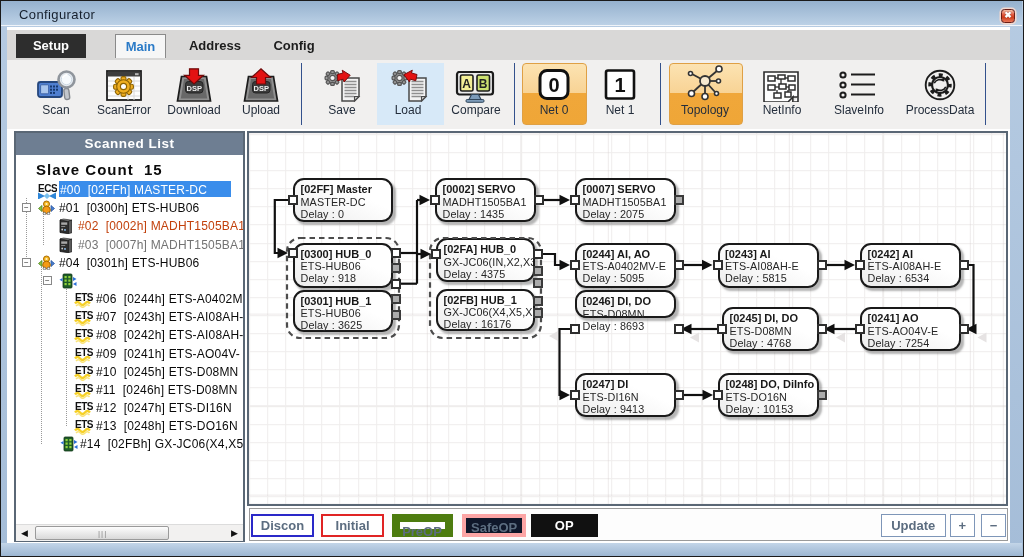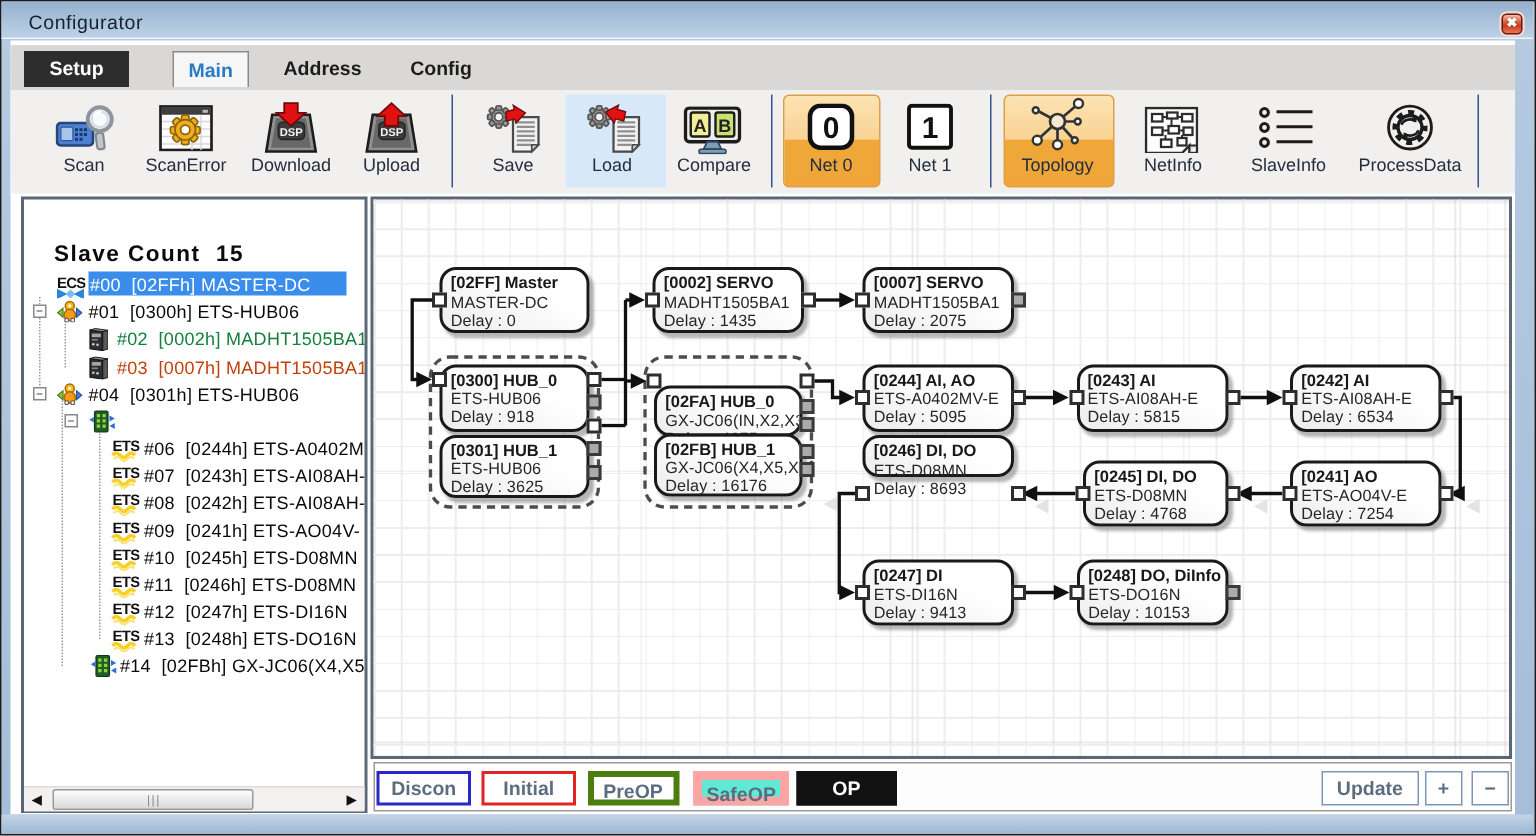--- a/index.html
+++ b/index.html
@@ -265,20 +265,21 @@
 <circle cx="18" cy="16" r="14.3" fill="none" stroke="#1c1c1c" stroke-width="1.9"></circle>
 <circle cx="18" cy="16" r="9.6" fill="none" stroke="#1c1c1c" stroke-width="4.2" stroke-dasharray="3.8 3.74" stroke-dashoffset="1.5"></circle>
 <circle cx="18" cy="16" r="8" fill="#f1f0ef" stroke="#1c1c1c" stroke-width="2.2"></circle>
 <path d="M12.2,14.2 a6.3,6.3 0 0 1 9.4,-2.4" fill="none" stroke="#1c1c1c" stroke-width="1.7"></path>
 <path d="M23.8,17.8 a6.3,6.3 0 0 1 -9.4,2.4" fill="none" stroke="#1c1c1c" stroke-width="1.7"></path>
 <path d="M22.6,8.6 l-0.4,4.2 l-3.6,-2.4 z" fill="#1c1c1c"></path>
 <path d="M13.4,23.4 l0.4,-4.2 l3.6,2.4 z" fill="#1c1c1c"></path>
 </svg>
 </div>
 <div id="leftpanel">
+        <div id="lphead">Scanned List</div>
         <div id="slavecount">Slave Count&nbsp;&nbsp;15</div>
 <div id="sel0"></div>
 <div style="position:absolute;left:10px;top:65px;width:1px;height:65px;border-left:1px dotted #999"></div>
         <div style="position:absolute;left:27px;top:75px;width:1px;height:37px;border-left:1px dotted #999"></div>
         <div style="position:absolute;left:25px;top:130px;width:1px;height:181px;border-left:1px dotted #999"></div>
         <div style="position:absolute;left:50px;top:148px;width:1px;height:145px;border-left:1px dotted #999"></div>
 
 <div class="trow" style="top:48.1px">
           <svg width="20" height="17" viewBox="0 0 20 17" style="position:absolute;left:21px;top:1px">
             <text x="1" y="10" font-size="10" font-weight="bold" fill="#111" font-family="Liberation Sans" letter-spacing="-0.5">ECS</text>
@@ -304,33 +305,33 @@
 <div class="trow" style="top:84.4px">
           <svg width="14" height="16" viewBox="0 0 14 16" style="position:absolute;left:42px;top:1px">
             <path d="M2,2 l8.5,1.2 l0,12.5 l-8.5,-1.2 z" fill="#2e2e2e" stroke="#141414" stroke-width=".8"></path>
             <path d="M2,2 l3.5,-1 l8.5,1.2 l-3.5,1 z" fill="#8a8a8a" stroke="#141414" stroke-width=".6"></path>
             <path d="M10.5,3.2 l3.5,-1 l0,12.5 l-3.5,1 z" fill="#5a5a5a" stroke="#141414" stroke-width=".6"></path>
             <rect x="3.2" y="4.4" width="6" height="2.4" fill="#a8a8a8"></rect>
             <rect x="3.2" y="8" width="4" height="1" fill="#888"></rect>
             <circle cx="4.2" cy="11.5" r=".9" fill="#ccc"></circle>
             <circle cx="7" cy="11.9" r=".9" fill="#9cf"></circle>
           </svg>
-          <span class="txt" style="left:62px;color:#15803d">#02&nbsp; [0002h] MADHT1505BA1</span>
+          <span class="txt" style="left:62px;color:#c2410c">#02&nbsp; [0002h] MADHT1505BA1</span>
         </div>
 <div class="trow" style="top:102.6px">
           <svg width="14" height="16" viewBox="0 0 14 16" style="position:absolute;left:42px;top:1px">
             <path d="M2,2 l8.5,1.2 l0,12.5 l-8.5,-1.2 z" fill="#2e2e2e" stroke="#141414" stroke-width=".8"></path>
             <path d="M2,2 l3.5,-1 l8.5,1.2 l-3.5,1 z" fill="#8a8a8a" stroke="#141414" stroke-width=".6"></path>
             <path d="M10.5,3.2 l3.5,-1 l0,12.5 l-3.5,1 z" fill="#5a5a5a" stroke="#141414" stroke-width=".6"></path>
             <rect x="3.2" y="4.4" width="6" height="2.4" fill="#a8a8a8"></rect>
             <rect x="3.2" y="8" width="4" height="1" fill="#888"></rect>
             <circle cx="4.2" cy="11.5" r=".9" fill="#ccc"></circle>
             <circle cx="7" cy="11.9" r=".9" fill="#9cf"></circle>
           </svg>
-          <span class="txt" style="left:62px;color:#c2410c">#03&nbsp; [0007h] MADHT1505BA1</span>
+          <span class="txt" style="left:62px;color:#737373">#03&nbsp; [0007h] MADHT1505BA1</span>
         </div>
 <div class="trow" style="top:120.7px">
           <div class="ebox" style="left:6px">−</div>
           <svg width="17" height="15" viewBox="0 0 17 15" style="position:absolute;left:22px;top:1px">
             <path d="M0.5,8.5 l3.5,-3 l0,6 z" fill="#8cc63e" stroke="#4e8022" stroke-width=".8"></path>
             <path d="M16.5,8.5 l-3.5,-3 l0,6 z" fill="#4a7fd0" stroke="#2a55a0" stroke-width=".8"></path>
             <circle cx="8.5" cy="4" r="3" fill="#f8b81e" stroke="#a96a02" stroke-width="1"></circle>
             <circle cx="8.5" cy="10" r="3.8" fill="#f59a15" stroke="#a96a02" stroke-width="1"></circle>
             <circle cx="8.5" cy="4" r="1.1" fill="#fdf3d0"></circle>
             <circle cx="6.5" cy="13.5" r="1.3" fill="#eee" stroke="#555" stroke-width=".7"></circle>
@@ -465,21 +466,21 @@
 <div class="node" style="left:44px;top:109.5px;width:100px;height:45.5px">
           <div class="t">[0300] HUB_0</div>
           <div class="s">ETS-HUB06</div>
           <div class="s">Delay : 918</div>
         </div>
 <div class="node" style="left:44px;top:156.5px;width:100px;height:42px">
           <div class="t">[0301] HUB_1</div>
           <div class="s">ETS-HUB06</div>
           <div class="s">Delay : 3625</div>
         </div>
-<div class="node" style="left:187px;top:124px;width:99px;height:34px">
+<div class="node" style="left:187px;top:105px;width:99px;height:44px">
           <div class="t">[02FA] HUB_0</div>
           <div class="s">GX-JC06(IN,X2,X3)</div>
           <div class="s">Delay : 4375</div>
         </div>
 <div class="node" style="left:187px;top:155.5px;width:99px;height:42px">
           <div class="t">[02FB] HUB_1</div>
           <div class="s">GX-JC06(X4,X5,X6</div>
           <div class="s">Delay : 16176</div>
         </div>
 <div class="node" style="left:326px;top:109.5px;width:101px;height:45px">
@@ -593,21 +594,21 @@
 <div class="port g" style="left:142px;top:176.5px"></div>
 <div class="port g" style="left:284px;top:132.7px"></div>
 <div class="port g" style="left:284px;top:145px"></div>
 <div class="port g" style="left:284px;top:162.9px"></div>
 <div class="port g" style="left:284px;top:175.2px"></div>
 <div class="port g" style="left:568px;top:257px"></div>
 </div>
 <div id="bottombar">
 <div class="bbtn" style="left:1px;width:63px;border:2px solid #2a28c8;background:#fff;color:#5c6d80">Discon</div>
 <div class="bbtn" style="left:70.7px;width:63.7px;border:2px solid #e02424;background:#fff;color:#5c6d80">Initial</div>
-<div class="bbtn" style="left:141.5px;width:61px;border:4px solid #4d7c0f;background:#fff;color:#5c6d80">PreOP</div>
-<div class="bbtn" style="left:212.3px;width:63.7px;border:6px solid #fca5a5;background:#5eead4;color:#5c6d80">SafeOP</div>
+<div class="bbtn" style="left:141.5px;width:61px;border:8px solid #4d7c0f;background:#fff;color:#5c6d80">PreOP</div>
+<div class="bbtn" style="left:212.3px;width:63.7px;border:4px solid #fca5a5;background:#0f172a;color:#5c6d80">SafeOP</div>
 <div class="bbtn" style="left:280.5px;width:67.5px;border:2px solid #111;background:#111;color:#fff">OP</div>
 <div class="bbtn" style="left:630.5px;width:65.5px;border:1px solid #7e96b8;line-height:21px">Update</div>
 <div class="bbtn" style="left:700px;width:24.5px;border:1px solid #7e96b8;line-height:21px">+</div>
 <div class="bbtn" style="left:731px;width:25px;border:1px solid #7e96b8;line-height:21px">−</div>
 </div>
 </div>
 <div id="bottomstrip"></div>
 </div>
 </body></html>

